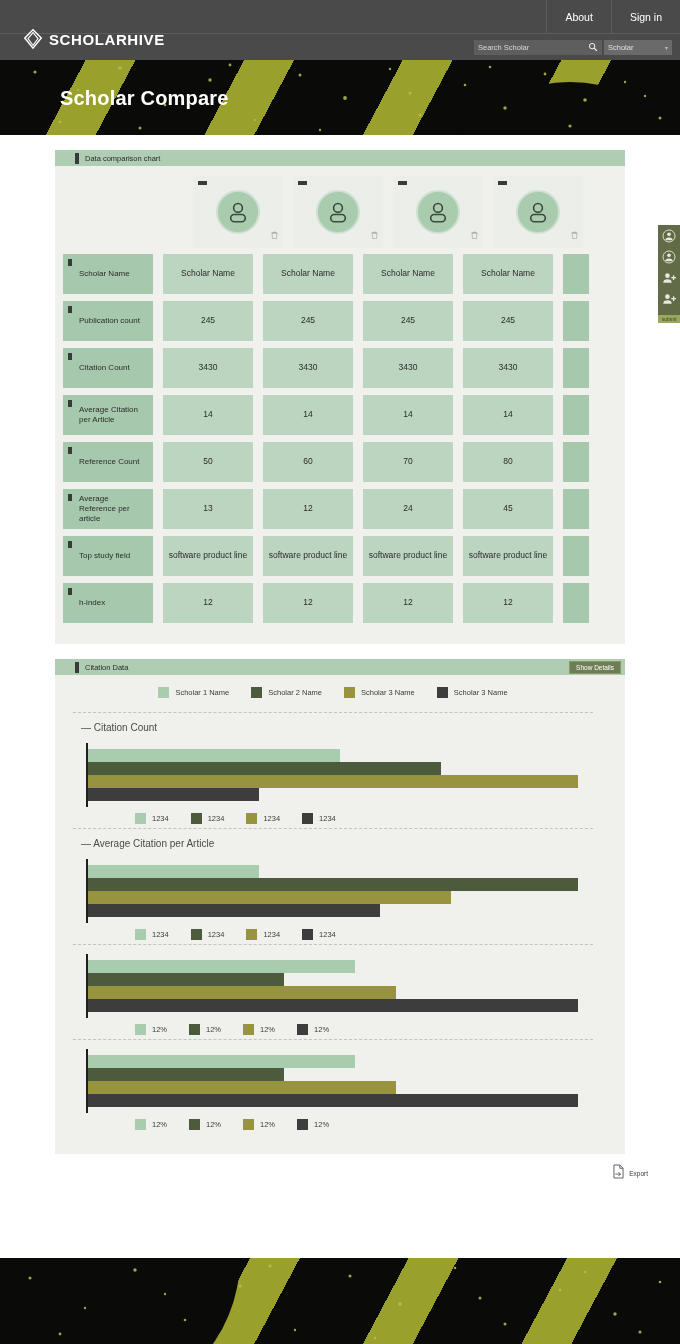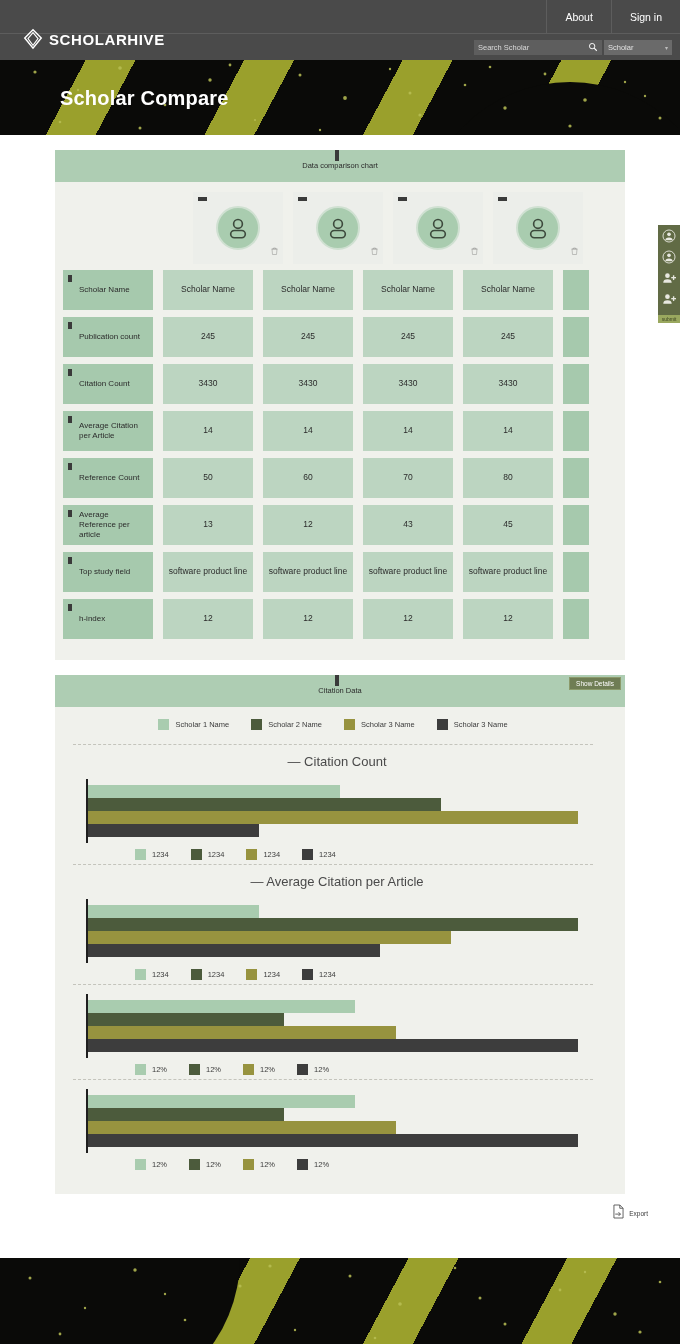--- a/index.html
+++ b/index.html
@@ -81,23 +81,23 @@
     transform: translateY(-50%);
     color: #ffffff; font-size: 20px; font-weight: bold;
     letter-spacing: 0.2px;
   }
 
   .panel {
     margin: 15px 55px 0 55px;
     background: #f0f1ec;
   }
   .panel-head {
-    background: #aecdb3; height: 32px;
+    background: #aecdb3; height: 16px;
     display: flex; align-items: center;
-    padding-left: 0; position: relative; flex-direction: column;
+    padding-left: 20px; position: relative;
   }
   .panel-tab {
     width: 4px; height: 11px; background: #3a3a3a;
     margin-right: 6px;
   }
   .panel-title { font-size: 7.5px; color: #2b2b2b; }
   .show-details-btn {
     position: absolute; right: 4px; top: 2px;
     background: #6f7d54; color: #ffffff;
     font-size: 6.5px; padding: 2px 6px;
@@ -169,23 +169,22 @@
     display: flex; justify-content: center; gap: 22px;
     margin-bottom: 14px;
   }
   .legend-item { display: flex; align-items: center; gap: 6px; }
   .swatch { width: 11px; height: 11px; }
   .legend-label { font-size: 7.5px; color: #3b3b3b; }
 
   .chart-block { border-top: 1px dashed #c4c4bc; padding: 9px 0 4px 0; }
   .chart-block:first-of-type { border-top: 1px dashed #c4c4bc; }
   .chart-title {
-    font-size: 13px; color: #4a4a4a; margin-bottom: 10px;
+    font-size: 10px; color: #4a4a4a; margin-bottom: 10px;
     padding-left: 8px;
-    text-align: center;
   }
   .chart-plot {
     position: relative; padding-left: 14px; height: 64px;
     display: flex; flex-direction: column; justify-content: center;
   }
   .axis {
     position: absolute; left: 13px; top: 0; bottom: 0;
     width: 2px; background: #1f1f1f;
   }
   .bar { height: 13px; }
@@ -464,21 +463,21 @@
       <span>Average Reference per article</span>
     </div>
 
       <div class="row-cell">
         <span>13</span>
       </div>
       <div class="row-cell">
         <span>12</span>
       </div>
       <div class="row-cell">
-        <span>43</span>
+        <span>24</span>
       </div>
       <div class="row-cell">
         <span>45</span>
       </div>
     <div class="row-spacer"></div>
   </div>
   <div class="cmp-row">
     <div class="row-label">
       <span class="card-tab"></span>
       <span>Top study field</span>

